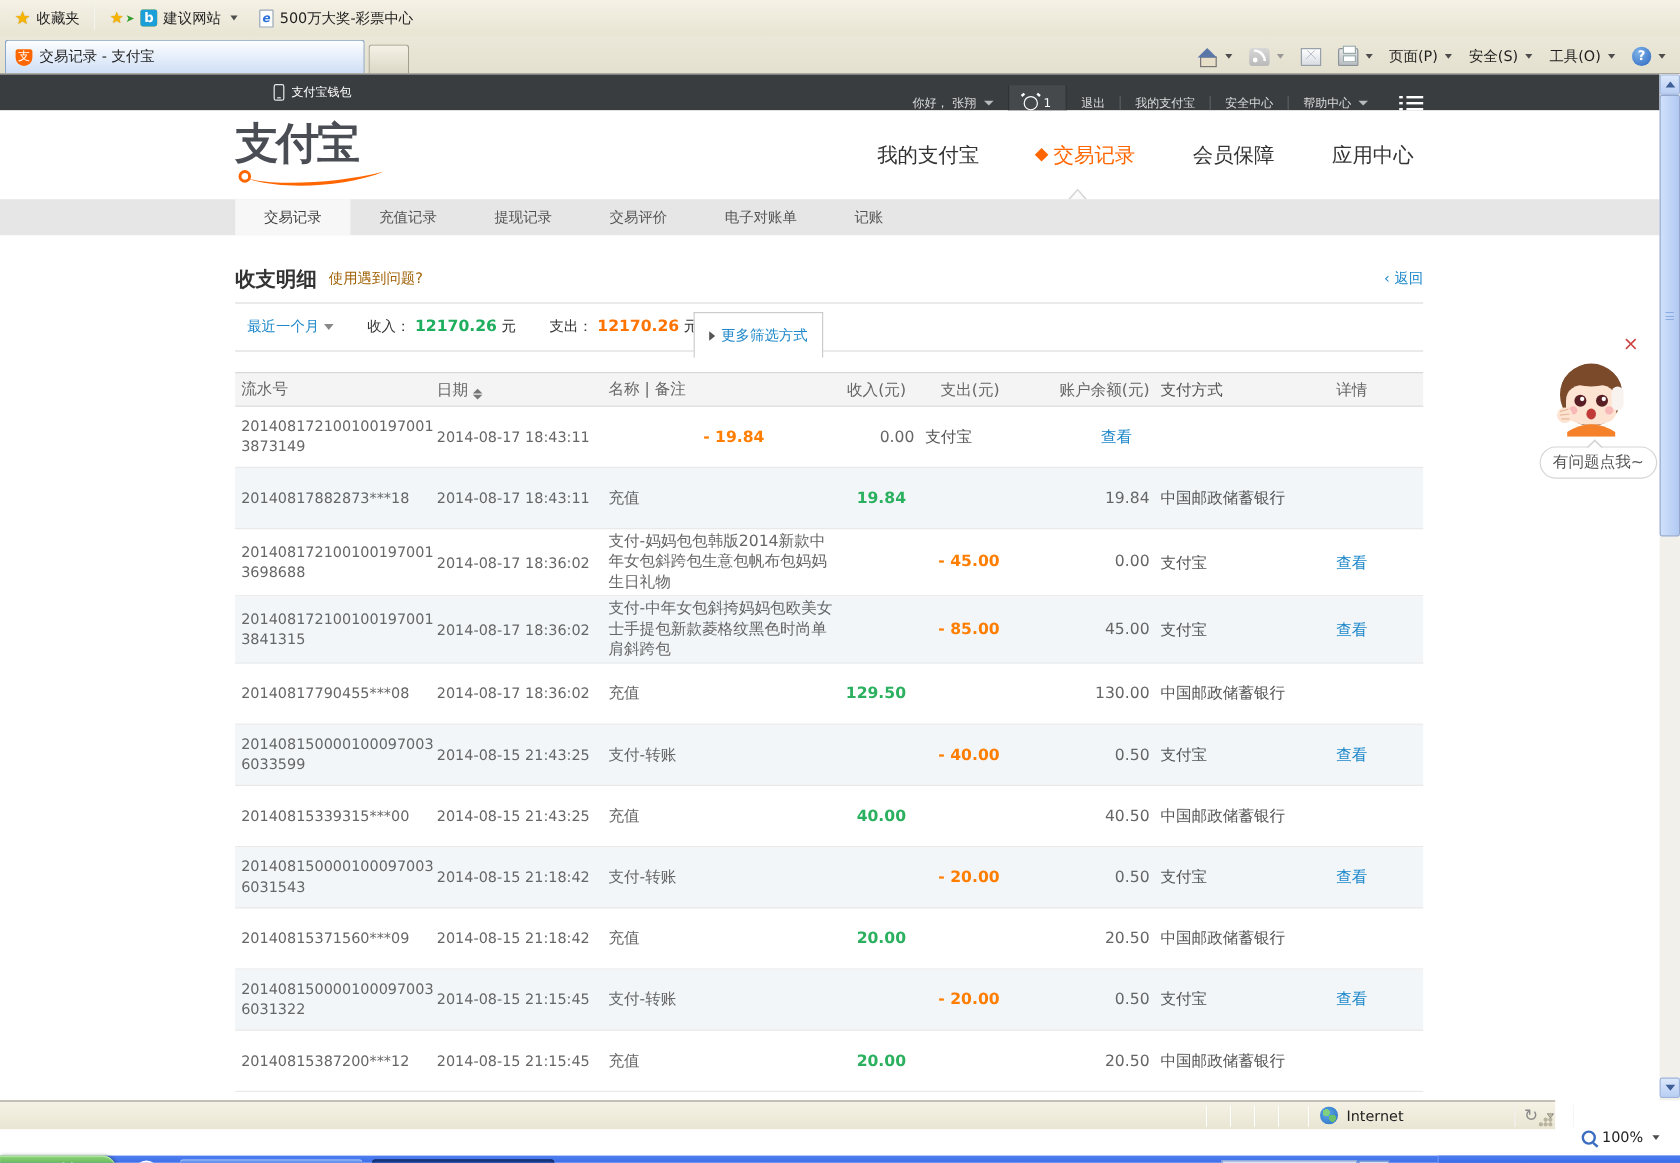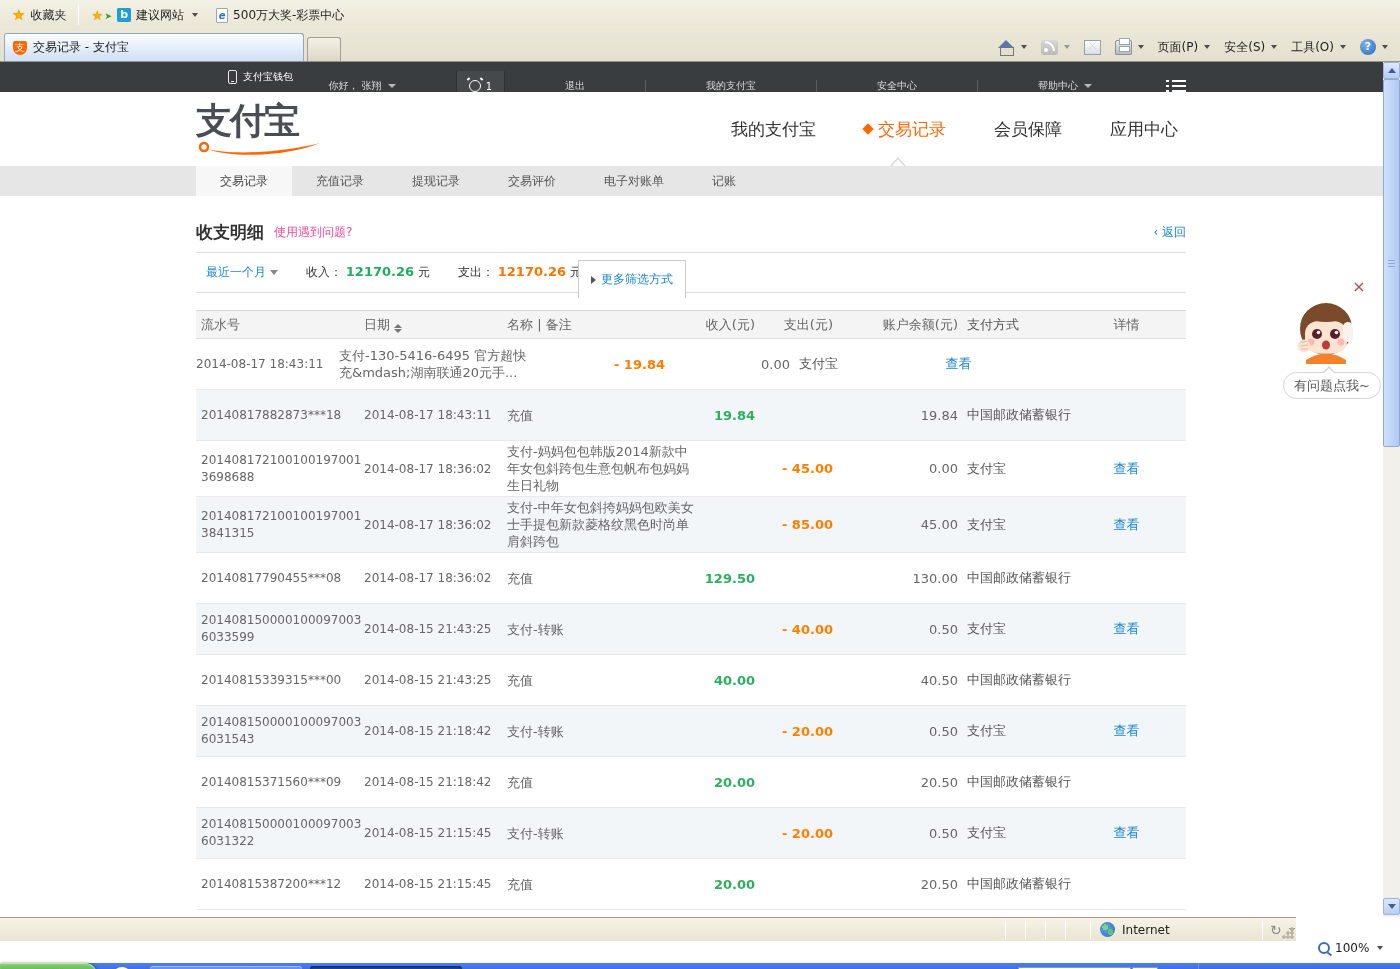--- a/index.html
+++ b/index.html
@@ -43,21 +43,21 @@
 .print-icon::after { content:""; position:absolute; left:3px; bottom:2px; width:9px; height:4px; background:#fff; border:1px solid #9aa; }
 .help-icon { width:16px; height:16px; border-radius:50%; background:radial-gradient(circle at 35% 30%, #7fb3e8, #2a66c0); color:#fff; font-weight:bold; font-size:11px; text-align:center; line-height:16px; }
 
 
 .page { position:absolute; top:62px; left:0; width:1400px; height:855px; background:#fff; }
 
 .topbar { position:absolute; top:0; left:0; width:1383px; height:30px; background:#393d40; color:#dcdcdc; font-size:10px; }
 .topbar .wallet { position:absolute; left:228px; top:0; height:30px; display:flex; align-items:center; gap:6px; color:#fff; }
 .phone-icon { width:9px; height:14px; border:1px solid #e8e8e8; border-radius:2px; position:relative; }
 .phone-icon::after { content:""; position:absolute; left:2px; bottom:1px; width:3px; height:1px; background:#e8e8e8; }
-.topbar-right { position:absolute; right:197px; top:0; height:48px; display:flex; align-items:center;gap:48px; }
+.topbar-right { position:absolute; right:197px; top:0; height:48px; display:flex; align-items:center; }
 .tb-item { display:flex; align-items:center; gap:4px; padding:0 12px; height:30px; }
 .tb-sep { width:1px; height:12px; background:#5a5e61; }
 .bell-box { display:flex; align-items:center; gap:5px; padding:0 12px; height:30px; background:#45494c; border-left:1px solid #2e3235; border-right:1px solid #2e3235; color:#fff; }
 .alarm-icon { width:12px; height:12px; border:1.5px solid #fff; border-radius:50%; position:relative; }
 .alarm-icon::before { content:""; position:absolute; left:-3px; top:-3px; width:3px; height:2px; background:#fff; transform:rotate(-40deg); }
 .alarm-icon::after { content:""; position:absolute; right:-3px; top:-3px; width:3px; height:2px; background:#fff; transform:rotate(40deg); }
 .caret-down-w { width:0; height:0; border-left:4px solid transparent; border-right:4px solid transparent; border-top:4px solid #b9babc; display:inline-block; margin-left:2px; }
 .list-icon { width:20px; height:15px; background:linear-gradient(#fff,#fff) 0 1px/3px 2px no-repeat, linear-gradient(#fff,#fff) 0 6px/3px 2px no-repeat, linear-gradient(#fff,#fff) 0 11px/3px 2px no-repeat, linear-gradient(#fff,#fff) 6px 1px/14px 2px no-repeat, linear-gradient(#fff,#fff) 6px 6px/14px 2px no-repeat, linear-gradient(#fff,#fff) 6px 11px/14px 2px no-repeat; margin-left:14px; }
 
 .siteheader { position:absolute; top:30px; left:0; width:1383px; height:74px; background:#fff; }
@@ -71,21 +71,21 @@
 .nav-caret { position:absolute; left:890px; bottom:0px; width:0; height:0; border-left:8px solid transparent; border-right:8px solid transparent; border-bottom:9px solid #d8d8d8; }
 .nav-caret::after { content:""; position:absolute; left:-6px; top:2px; width:0; height:0; border-left:6px solid transparent; border-right:6px solid transparent; border-bottom:7px solid #fbfbfb; }
 
 .subnav { position:absolute; top:104px; left:0; width:1383px; height:30px; background:#e6e6e6; display:flex; padding-left:196px; font-size:12px; color:#555; }
 .subtab { padding:0 24px; display:flex; align-items:center; cursor:pointer; }
 .subtab.active { background:#f7f7f7; color:#444; }
 
 .content { position:absolute; top:134px; left:196px; width:990px; }
 .title-row { height:56px; display:flex; align-items:center; padding-top:16px; position:relative; }
 .page-title { font-size:17px; font-weight:bold; color:#333; }
-.help-link { font-size:12px; color:#ec4899; margin-left:10px; }
+.help-link { font-size:12px; color:#a16207; margin-left:10px; }
 .back-link { position:absolute; right:0; font-size:12px; color:#1c87c9; }
 
 .filterbar { position:relative; height:41px; border-top:1px solid #ddd; border-bottom:1px solid #ddd; display:flex; align-items:center; font-size:12px; color:#333; }
 .range-select { color:#1c87c9; margin-left:10px; display:flex; align-items:center; gap:4px; }
 .caret-down-b { width:0; height:0; border-left:4px solid transparent; border-right:4px solid transparent; border-top:5px solid #888; display:inline-block; }
 .fin { margin-left:28px; }
 .fin .num { font-size:13px; font-weight:bold; }
 .income-num { color:#1fae5e; }
 .expense-num { color:#ff7300; }
 .more-filter { position:absolute; left:382px; top:7px; width:108px; height:38px; background:#fff; border:1px solid #ccc; border-bottom:none; display:flex; align-items:center; justify-content:center; gap:5px; color:#1c87c9; z-index:2; }
@@ -345,22 +345,22 @@
               </span></div>
           <div class="c-name">名称 | 备注</div>
           <div class="c-income" style="color:#666;font-weight:normal;">收入(元)</div>
           <div class="c-expense" style="color:#666;font-weight:normal;">支出(元)</div>
           <div class="c-balance">账户余额(元)</div>
           <div class="c-method">支付方式</div>
           <div class="c-detail">详情</div>
         </div>
         <div>
   <div class="trow">
+    <div class="c-serial">2014081721001001970013873149</div>
     <div class="c-date">2014-08-17 18:43:11</div>
-    <div class="c-name">支付-130-5416-6495 官方超快充&amp;mdash;湖南联通20元手...</div>
     <div class="c-income"></div>
     <div class="c-expense">- 19.84</div>
     <div class="c-balance">0.00</div>
     <div class="c-method">支付宝</div>
     <div class="c-detail"><a>查看</a></div>
   </div>
 
   <div class="trow alt">
     <div class="c-serial">20140817882873***18</div>
     <div class="c-date">2014-08-17 18:43:11</div>

